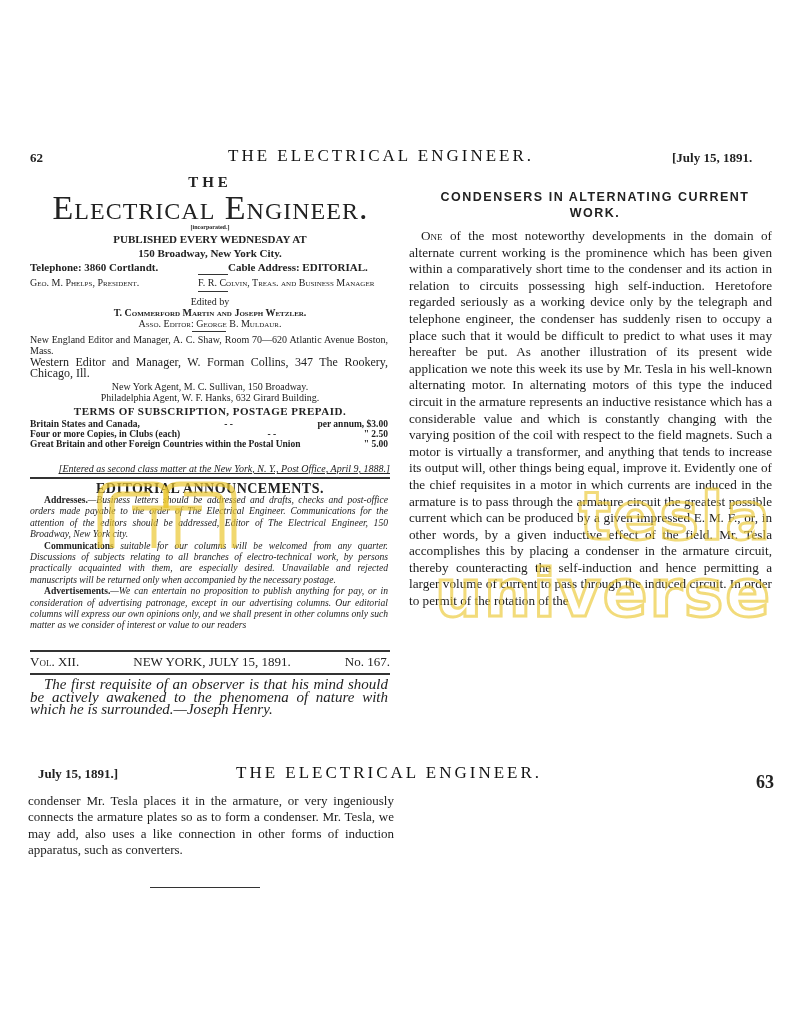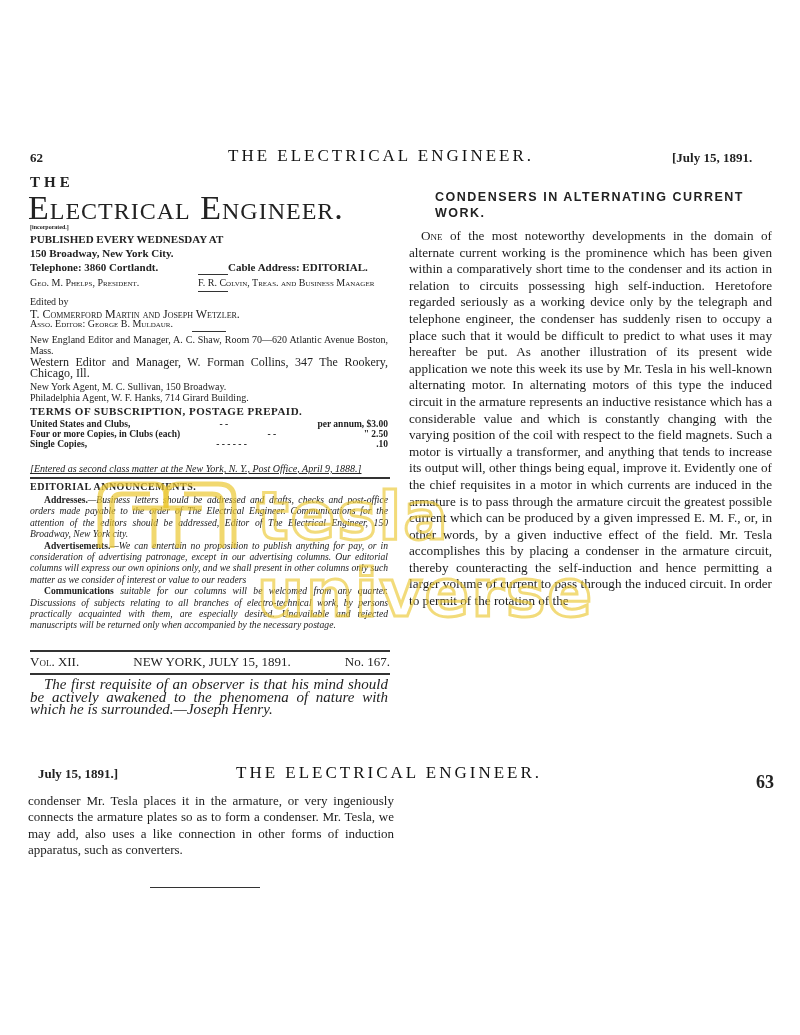--- a/index.html
+++ b/index.html
@@ -1,21 +1,21 @@
 <!DOCTYPE html>
 <html><head>
 <meta charset="utf-8">
 <style>
   html, body { margin:0; padding:0; background:#ffffff; }
   body { width:800px; height:1035px; position:relative; overflow:hidden; font-family:"Liberation Serif", serif; color:#222; }
-  .abs { position:absolute; }
+  .abs { position:absolute;text-align:right; }
   .running-head { font-family:"Liberation Serif", serif; letter-spacing:3px; font-size:17px; color:#111; }
   .small { font-size:11px; line-height:13px; }
   .bold { font-weight:bold; }
-  .center { text-align:left; }
+  .center { text-align:center; }
   .sc { font-variant:small-caps; }
   .masthead-the { font-size:15px; letter-spacing:4px; font-weight:bold; }
   .masthead-title { font-size:34px; letter-spacing:1px; font-variant:small-caps; line-height:36px; }
   .rule { position:absolute; height:1px; background:#333; }
   .rule2 { position:absolute; height:2px; background:#333; }
   .body-text { font-size:13.2px; line-height:16.6px; text-align:justify; color:#1c1c1c; }
   .it { font-style:italic; }
   .row { display:flex; justify-content:space-between; }
   .watermark-text { font-family:"DejaVu Sans", sans-serif; font-size:66px; font-weight:bold; color:rgba(255,255,255,0); -webkit-text-stroke:3px rgba(235,200,50,0.65); letter-spacing:2px; }
 </style>
@@ -31,54 +31,53 @@
 <div class="abs center" style="left:30px;width:360px;top:224px;font-size:6px;font-weight:bold;">[incorporated.]</div>
 <div class="abs center small bold" style="left:30px;width:360px;top:233px;">PUBLISHED EVERY WEDNESDAY AT</div>
 <div class="abs center small bold" style="left:30px;width:360px;top:247px;">150 Broadway, New York City.</div>
 <div class="abs small bold" style="left:30px;top:261px;">Telephone: 3860 Cortlandt.</div>
 <div class="abs small bold" style="left:228px;top:261px;">Cable Address: EDITORIAL.</div>
 <div class="rule" style="left:198px;top:274px;width:30px;"></div>
 <div class="abs sc" style="left:30px;top:277px;font-size:10px;">Geo. M. Phelps, President.</div>
 <div class="abs sc" style="left:198px;top:277px;font-size:10px;">F. R. Colvin, Treas. and Business Manager</div>
 <div class="rule" style="left:198px;top:291px;width:30px;"></div>
 <div class="abs center" style="left:30px;width:360px;top:296px;font-size:10px;">Edited by</div>
-<div class="abs center sc" style="left:30px;width:360px;top:307px;font-size:12px;">T. Commerford Martin and Joseph Wetzler.</div>
+<div class="abs center sc" style="left:30px;width:360px;top:307px;font-size:10px;font-weight:bold;">T. Commerford Martin and Joseph Wetzler.</div>
 <div class="abs center sc" style="left:30px;width:360px;top:318px;font-size:10px;">Asso. Editor: George B. Muldaur.</div>
 <div class="rule" style="left:192px;top:331px;width:34px;"></div>
 <div class="abs" style="left:30px;width:358px;top:334px;font-size:10px;line-height:11px;text-align:justify;text-indent:0;">New England Editor and Manager, A. C. Shaw, Room 70—620 Atlantic Avenue Boston, Mass.</div>
 <div class="abs" style="left:30px;width:358px;top:357px;font-size:12px;line-height:11px;text-align:justify;">Western Editor and Manager, W. Forman Collins, 347 The Rookery, Chicago, Ill.</div>
 <div class="abs center" style="left:30px;width:360px;top:381px;font-size:10px;">New York Agent, M. C. Sullivan, 150 Broadway.</div>
-<div class="abs center" style="left:30px;width:360px;top:392px;font-size:10px;">Philadelphia Agent, W. F. Hanks, 714 Girard Building.</div>
+<div class="abs center" style="left:30px;width:360px;top:392px;font-size:10px;">Philadelphia Agent, W. F. Hanks, 632 Girard Building.</div>
 
 <div class="abs center bold" style="left:30px;width:360px;top:405px;font-size:11px;letter-spacing:0.5px;">TERMS OF SUBSCRIPTION, POSTAGE PREPAID.</div>
 <div class="abs" style="left:30px;width:358px;top:419px;font-size:9.5px;line-height:10px;font-weight:bold;">
   <div class="row">
-      <span>United States and Clubs,</span>
+      <span>Britain States and Canada,</span>
       <span>-        -</span>
       <span><span>per annum,</span> <span>$3.00</span></span>
     </div>
   <div class="row">
       <span>Four or more Copies, in Clubs (each)</span>
       <span>-        -</span>
       <span><span>"</span> <span>2.50</span></span>
     </div>
   <div class="row">
-      <span>Single Copies,</span>
-      <span>-      -      -      -      -      -</span>
-      <span>.10</span>
+      <span>Great Britain and other Foreign Countries within the Postal Union</span>
+      <span><span>"</span> <span>5.00</span></span>
     </div>
 </div>
 <div class="abs it" style="left:30px;width:360px;top:463px;font-size:10px;text-decoration:underline;">[Entered as second class matter at the New York, N. Y., Post Office, April 9, 1888.]</div>
 <div class="rule2" style="left:30px;top:477px;width:360px;"></div>
 
-<div class="abs center bold" style="left:30px;width:360px;top:481px;font-size:10px;letter-spacing:0.5px;">EDITORIAL ANNOUNCEMENTS.</div>
+<div class="abs center bold" style="left:30px;width:360px;top:481px;font-size:14px;letter-spacing:0.5px;">EDITORIAL ANNOUNCEMENTS.</div>
 <div class="abs" style="left:30px;width:358px;top:494px;font-size:9.6px;line-height:11.4px;text-align:justify;">
   <p style="margin:0;text-indent:14px;"><b>Addresses.</b><i>—Business letters should be addressed and drafts, checks and post-office orders made payable to the order of The Electrical Engineer. Communications for the attention of the editors should be addressed, Editor of The Electrical Engineer, 150 Broadway, New York city.</i></p>
+  <p style="margin:0;text-indent:14px;"><b>Communications</b><i> suitable for our columns will be welcomed from any quarter. Discussions of subjects relating to all branches of electro-technical work, by persons practically acquainted with them, are especially desired. Unavailable and rejected manuscripts will be returned only when accompanied by the necessary postage.</i></p>
   <p style="margin:0;text-indent:14px;"><b>Advertisements.</b><i>—We can entertain no proposition to publish anything for pay, or in consideration of advertising patronage, except in our advertising columns. Our editorial columns will express our own opinions only, and we shall present in other columns only such matter as we consider of interest or value to our readers</i></p>
-  <p style="margin:0;text-indent:14px;"><b>Communications</b><i> suitable for our columns will be welcomed from any quarter. Discussions of subjects relating to all branches of electro-technical work, by persons practically acquainted with them, are especially desired. Unavailable and rejected manuscripts will be returned only when accompanied by the necessary postage.</i></p>
 </div>
 <div class="rule2" style="left:30px;top:650px;width:360px;"></div>
 
 <div class="abs row" style="left:30px;width:360px;top:654px;font-size:13px;">
   <span class="sc">Vol. XII.</span>
   <span>NEW YORK, JULY 15, 1891.</span>
   <span>No. 167.</span>
 </div>
 <div class="rule2" style="left:30px;top:673px;width:360px;"></div>
 

